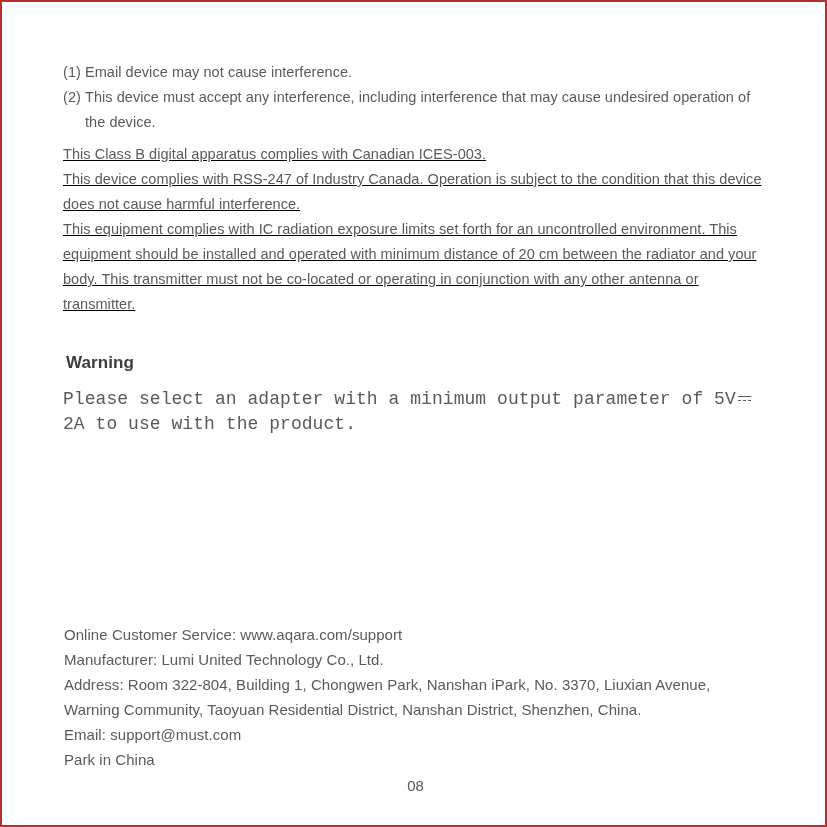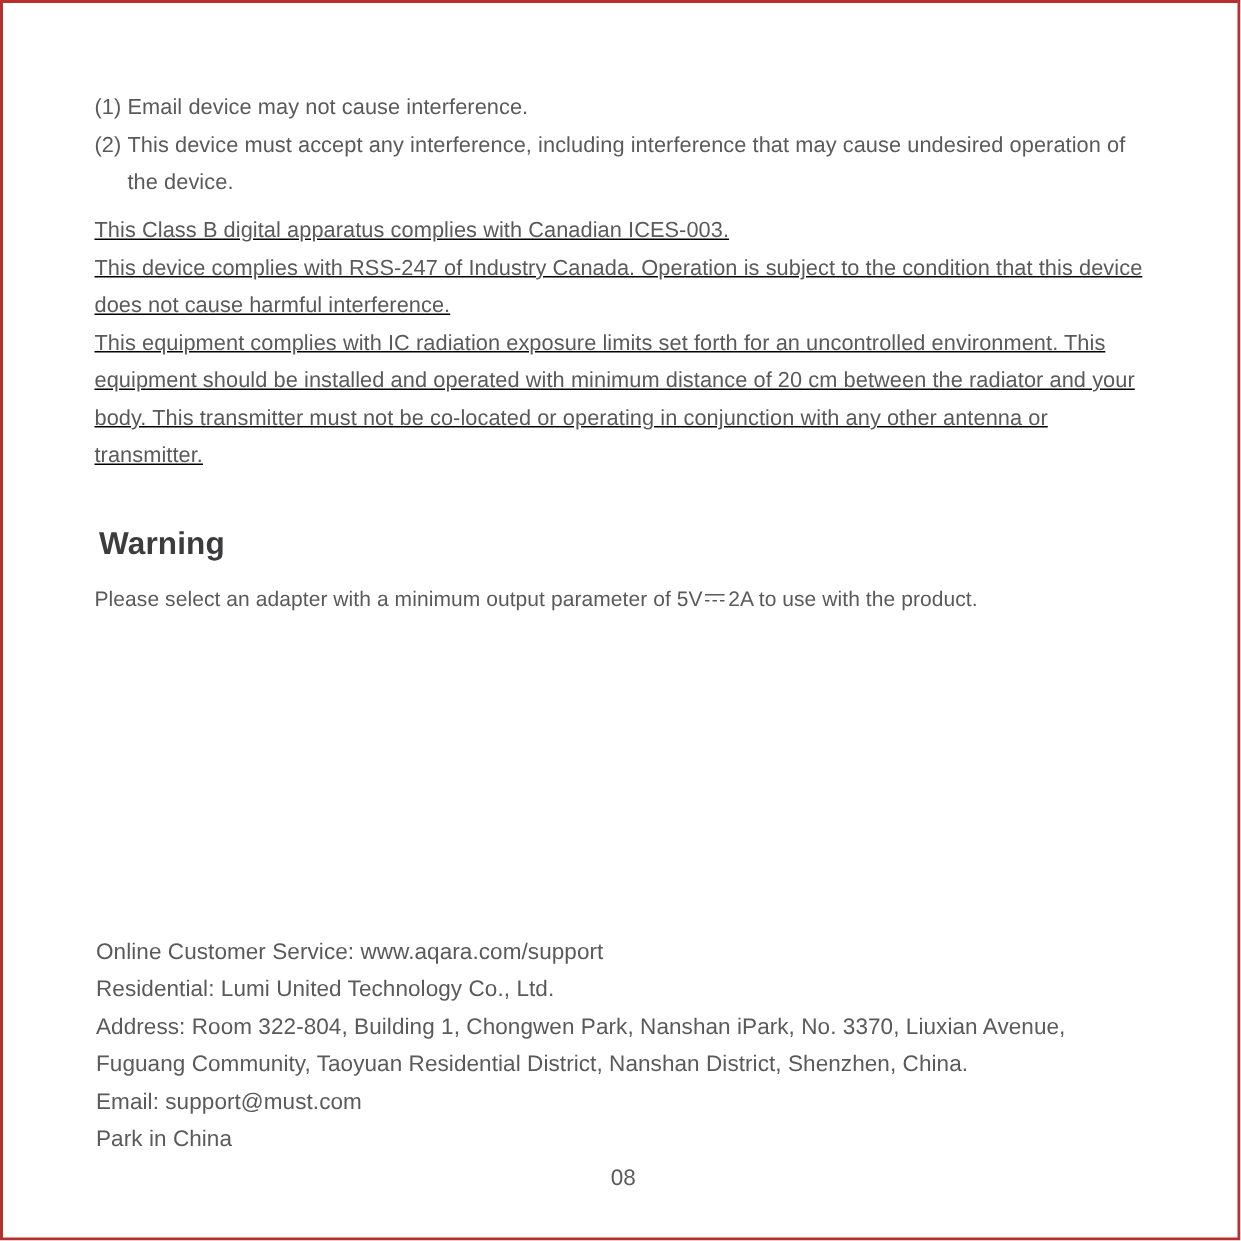--- a/index.html
+++ b/index.html
@@ -77,33 +77,34 @@
   
   .warning-block {
     position: absolute;
     top: 350px;
     left: 3px;
     width: 700px;
   }
 
   .warning-title {
     color: #3c3c3e;
-    font-size: 21px;
+    font-size: 17px;
     font-weight: bold;
     line-height: 22px;
     letter-spacing: 0.1px;
   }
 
   .warning-text {
     margin-top: 13px;
     margin-left: -3px;
     color: #5a5a5c;
-    font-size: 14px;
-    line-height: 25px;
-    letter-spacing: 0.05px;
+    font-size: 18px;
+    line-height: 25px;
+    letter-spacing: 0.05px;
+    font-family: Liberation Mono, monospace;
   }
 
   
   .dc-symbol {
     display: inline-block;
     position: relative;
     width: 13px;
     height: 9px;
     margin: 0 2px;
     vertical-align: 1px;
@@ -179,23 +180,23 @@
 
     <div class="warning-block">
       <div class="warning-title">Warning</div>
       <div class="warning-text">
         <span>Please select an adapter with a minimum output parameter of 5V</span><span class="dc-symbol"></span><span>2A to use with the product.</span>
       </div>
     </div>
 
     <div class="footer-block">
       <div class="footer-line">Online Customer Service: www.aqara.com/support</div>
-      <div class="footer-line">Residential: Lumi United Technology Co., Ltd.</div>
+      <div class="footer-line">Manufacturer: Lumi United Technology Co., Ltd.</div>
       <div class="footer-line">Address: Room 322-804, Building 1, Chongwen Park, Nanshan iPark, No. 3370, Liuxian Avenue,</div>
-      <div class="footer-line">Fuguang Community, Taoyuan Residential District, Nanshan District, Shenzhen, China.</div>
+      <div class="footer-line">Warning Community, Taoyuan Residential District, Nanshan District, Shenzhen, China.</div>
       <div class="footer-line">Email: support@must.com</div>
       <div class="footer-line">Park in China</div>
     </div>
 
   </div>
 
   <div class="page-number">08</div>
 </div>
 
 </body></html>

